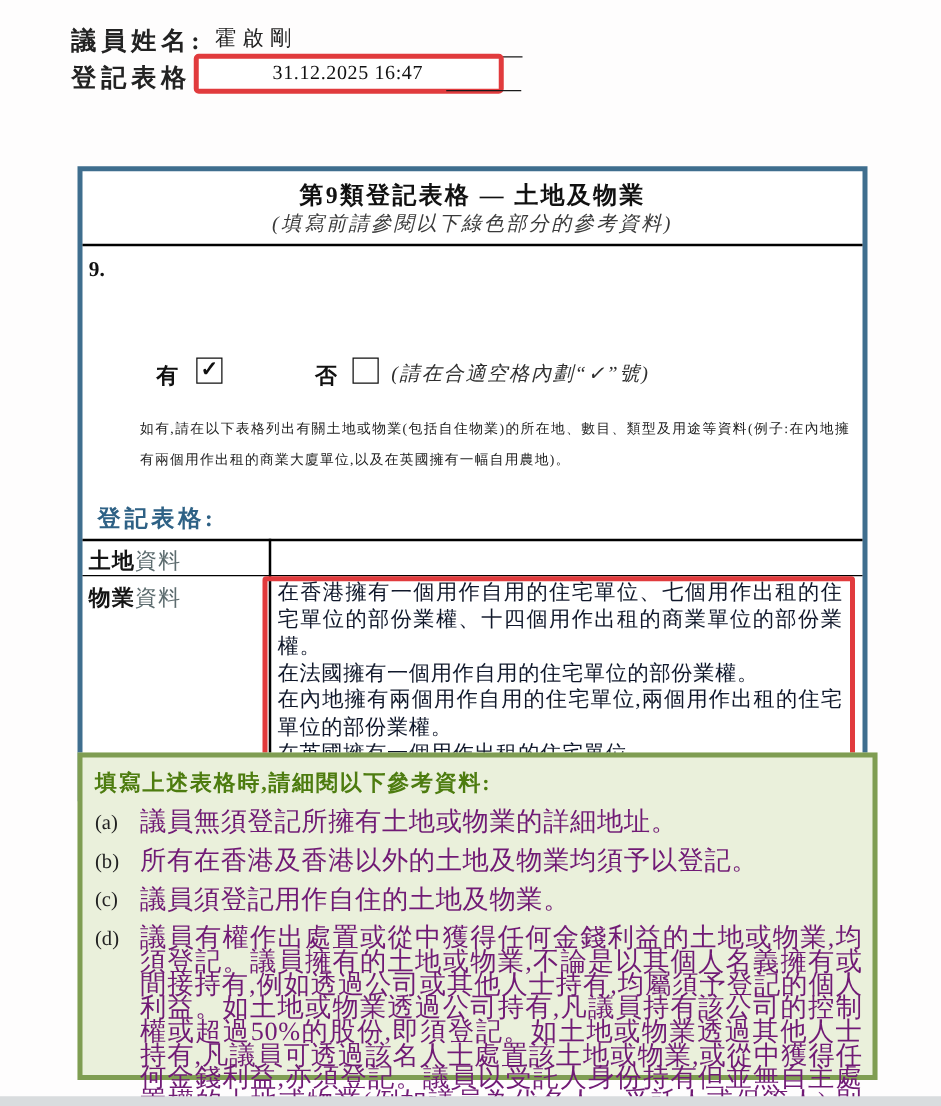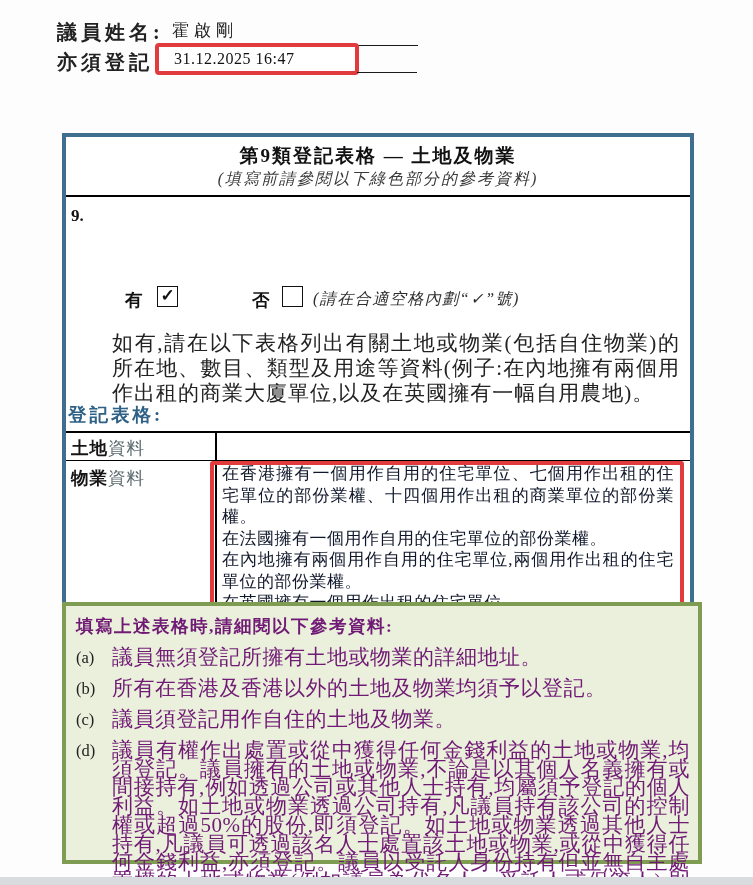--- a/index.html
+++ b/index.html
@@ -25,21 +25,21 @@
   .name-value{
     position:absolute;left:172px;top:19px;
     width:246px;font-size:17px;letter-spacing:5px;color:#222;
     border-bottom:1.5px solid #1a1a1a;padding-bottom:3px;
   }
   .date-redbox{
     position:absolute;left:155px;top:43px;
     width:196px;height:24px;
     border:4px solid #e13b3d;border-radius:4px;
     background:#fff;
-    display:flex;align-items:center;
+    display:flex;align-items:center;padding-left:44px;
   }
   .date-value{
     font-size:16px;color:#111;padding-left:15px;letter-spacing:.5px;
     white-space:nowrap;
   }
   .date-underline{
     position:absolute;left:357px;top:72px;width:60px;height:0;
     border-top:1.5px solid #1a1a1a;
   }
   
@@ -85,25 +85,25 @@
     font-size:17px;font-weight:bold;color:#111;line-height:1;
     transform:translateY(-1px);
   }
   .opt-note{
     position:absolute;left:247px;top:152px;
     font-style:italic;font-size:16px;letter-spacing:1.5px;color:#2e2e2e;
     white-space:nowrap;
   }
   .instruction{
     position:absolute;left:46px;top:194px;width:568px;
-    font-size:21px;line-height:25px;text-align:justify;
+    font-size:11px;line-height:25px;text-align:justify;
     letter-spacing:1px;color:#222;
   }
   .table-heading{
-    position:absolute;left:2px;top:265px;
+    position:absolute;left:12px;top:265px;
     font-weight:bold;font-size:18.5px;letter-spacing:3px;color:#2e6185;
   }
   .table-topline{
     position:absolute;left:0;right:0;top:294px;height:0;
     border-top:2.5px solid #000;
   }
   .table-vline{
     position:absolute;left:149px;top:294px;height:206px;width:0;
     border-left:2px solid #000;
   }
@@ -131,21 +131,21 @@
     pointer-events:none;
   }
   
   .ref-box{
     position:absolute;left:62px;top:602px;
     width:616px;height:242px;
     border:4px solid #7f9d52;background:#eaf0db;
     padding:6px 8px 6px 8px;
   }
   .ref-header{
-    font-weight:bold;font-size:17.5px;letter-spacing:1.5px;color:#701a75;
+    font-weight:bold;font-size:17.5px;letter-spacing:1.5px;color:#4d7c0f;
     margin:2px 0 10px 2px;
   }
   .ref-item{
     display:flex;margin:0 0 11px 2px;
   }
   .ref-key{
     width:36px;flex:none;font-size:16.5px;color:#222;
   }
   .ref-text{
     flex:1;font-size:21px;line-height:19px;text-align:justify;
@@ -159,21 +159,21 @@
   }
 </style>
 </head>
 <body>
 
 <div class="page">
 
   <div class="fieldlabel" style="top:19px">議員姓名:</div>
   <div class="name-value">霍啟剛</div>
 
-  <div class="fieldlabel" style="top:49px">亦須登記</div>
+  <div class="fieldlabel" style="top:49px">登記表格</div>
   <div class="date-redbox">
     <span class="date-value">31.12.2025 16:47</span>
   </div>
   <div class="date-underline"></div>
 
   <div class="form-box">
 
     <div class="form-title">第9類登記表格 — 土地及物業</div>
     <div class="form-subtitle">(填寫前請參閱以下綠色部分的參考資料)</div>
     <div class="title-divider"></div>

